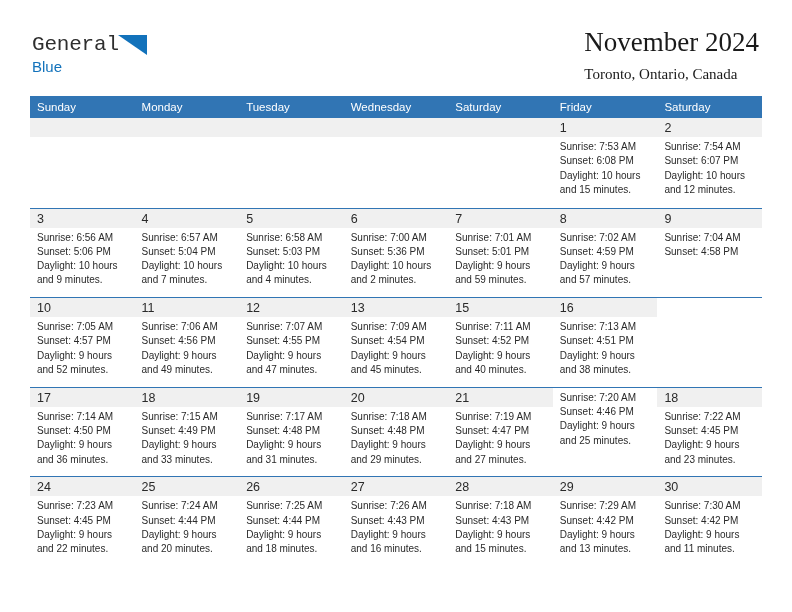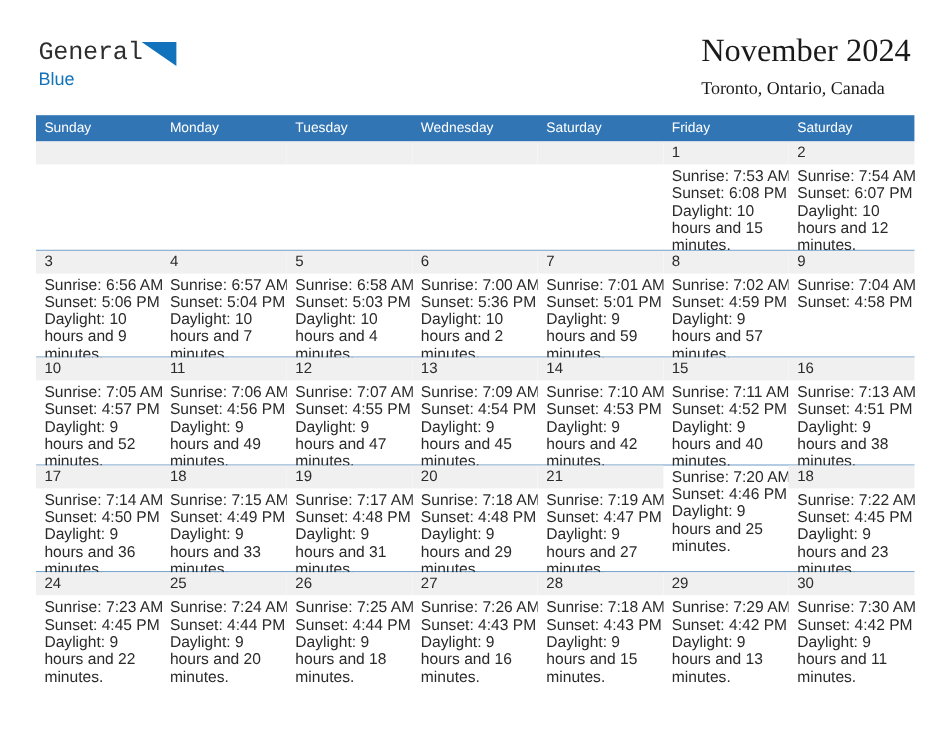--- a/index.html
+++ b/index.html
@@ -133,21 +133,21 @@
     padding-left: 7px;
     box-sizing: border-box;
   }
   .daynum {
     font-size: 12.5px;
     color: #2a2a2a;
     line-height: 19px;
   }
   .dayinfo {
     padding: 3px 6px 0 7px;
-    font-size: 13px;
+    font-size: 10px;
     line-height: 14.3px;
     color: #2a2a2a;
   }
   .dayinfo div {
     white-space: nowrap;
   }
   .dayinfo div.wrap {
     white-space: normal;
   }
 </style>
@@ -303,28 +303,20 @@
           </div>
           <div class="daycell">
             <div class="daynum-band"><span class="daynum">13</span></div>
             <div class="dayinfo">
               <div>Sunrise: 7:09 AM</div>
               <div>Sunset: 4:54 PM</div>
               <div class="wrap">Daylight: 9 hours and 45 minutes.</div>
             </div>
           </div>
           <div class="daycell">
-            <div class="daynum-band"><span class="daynum">14</span></div>
-            <div class="dayinfo">
-              <div>Sunrise: 7:10 AM</div>
-              <div>Sunset: 4:53 PM</div>
-              <div class="wrap">Daylight: 9 hours and 42 minutes.</div>
-            </div>
-          </div>
-          <div class="daycell">
             <div class="daynum-band"><span class="daynum">15</span></div>
             <div class="dayinfo">
               <div>Sunrise: 7:11 AM</div>
               <div>Sunset: 4:52 PM</div>
               <div class="wrap">Daylight: 9 hours and 40 minutes.</div>
             </div>
           </div>
           <div class="daycell">
             <div class="daynum-band"><span class="daynum">16</span></div>
             <div class="dayinfo">

